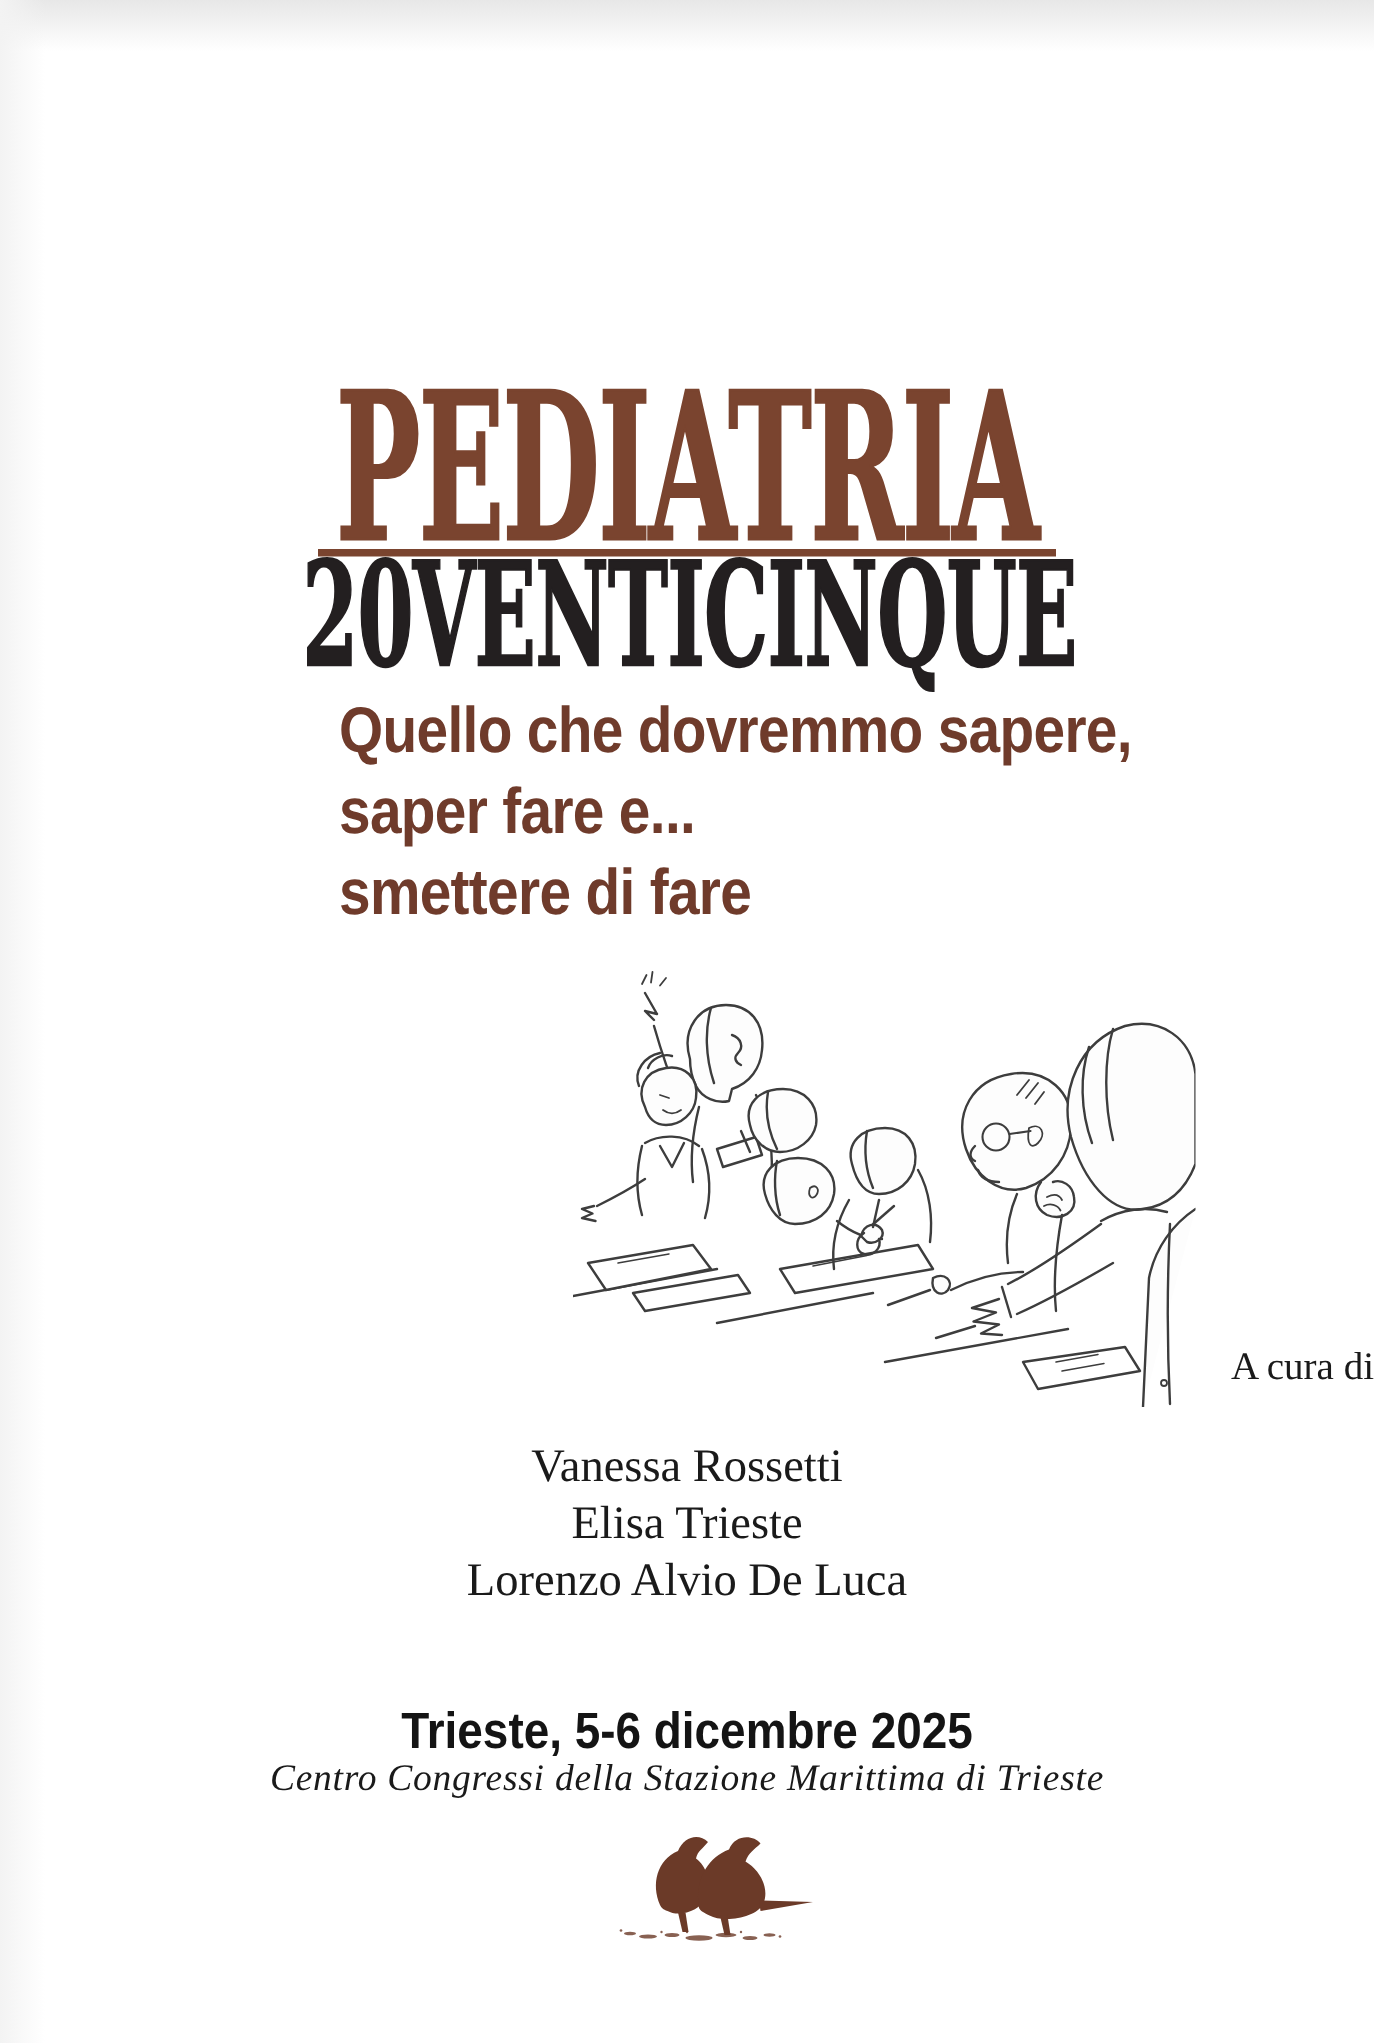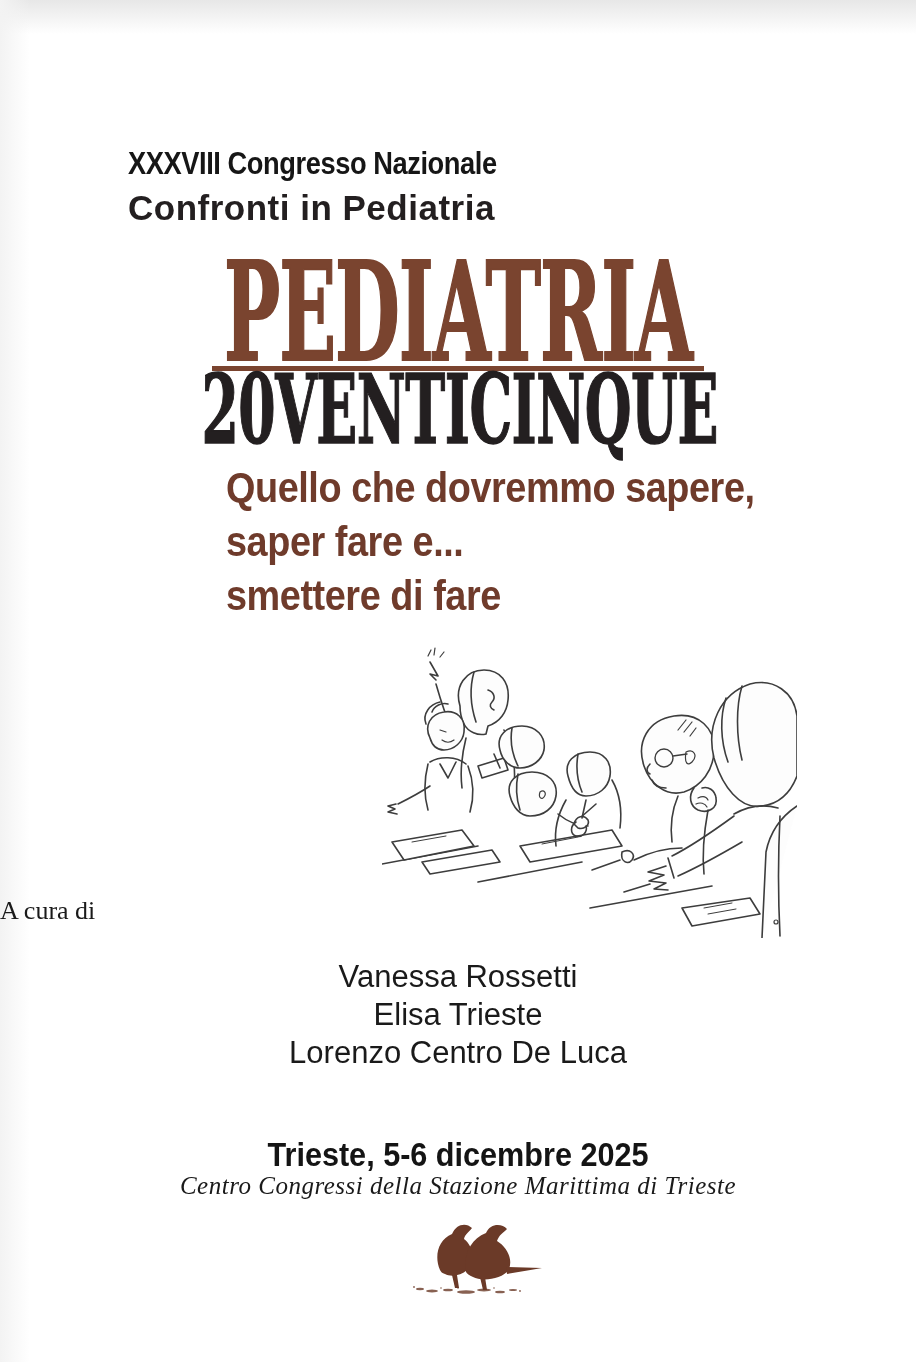--- a/index.html
+++ b/index.html
@@ -65,26 +65,26 @@
     white-space:nowrap;
   }
   .subtitle div{
     font-size:43px;font-weight:800;color:#6f3b2b;
     line-height:54px;letter-spacing:-0.5px;
   }
 
   .illus{position:absolute;left:382px;top:646px;}
 
   .curators-label{
-    position:absolute;top:896px;left:0;width:916px;text-align:left;
+    position:absolute;top:896px;left:0;width:916px;text-align:right;
     font-family:"Liberation Serif", serif;font-size:26px;color:#1a1a1a;
   }
   .names{
     position:absolute;top:958px;left:0;width:916px;text-align:center;
-    font-family:Liberation Sans, sans-serif;font-size:31px;color:#1a1a1a;
+    font-family:Liberation Serif, serif;font-size:31px;color:#1a1a1a;
   }
   .names div{line-height:38px;}
 
   .event-date{
     position:absolute;top:1134px;left:0;width:916px;text-align:center;
     font-size:34px;font-weight:800;color:#141414;
     transform:scaleX(0.9);transform-origin:center top;
     white-space:nowrap;line-height:40px;
   }
   .event-venue{
@@ -95,24 +95,20 @@
 
   .logo{position:absolute;left:408px;top:1214px;}
 </style>
 </head>
 <body>
 
 <div id="page">
   <div class="edge-top"></div>
   <div class="edge-left"></div>
 
-  <div class="hdr">
-    <div class="hdr-line1">XXXVIII Congresso Nazionale</div>
-    <div class="hdr-line2">Confronti in Pediatria</div>
-  </div>
 
   <div class="title-main">PEDIATRIA</div>
   <div class="title-rule"></div>
   <div class="title-year">20VENTICINQUE</div>
 
   <div class="subtitle">
     <div>Quello che dovremmo sapere,</div>
     <div>saper fare e...</div>
     <div>smettere di fare</div>
   </div>
@@ -193,21 +189,21 @@
     <path d="M268,238 l-26,8"></path>
     <path d="M300,262 L368,252 L378,268 L310,280 Z" fill="#fff"></path>
     <path d="M322,262 l28,-5 M326,268 l28,-5" stroke-width="1"></path>
   </svg>
 
   <div class="curators-label">A cura di</div>
 
   <div class="names">
     <div>Vanessa Rossetti</div>
     <div>Elisa Trieste</div>
-    <div>Lorenzo Centro De Luca</div>
+    <div>Lorenzo Alvio De Luca</div>
   </div>
 
   <div class="event-date">Trieste, 5-6 dicembre 2025</div>
   <div class="event-venue">Centro Congressi della Stazione Marittima di Trieste</div>
 
   <svg class="logo" width="150" height="80" viewBox="0 0 150 80">
     <g fill="#6b3a28" stroke="none">
 
       <path d="M32,56 C26,42 30,26 44,20 C48,10 58,8 64,14 C61,18 57,20 56,25 C63,30 66,40 63,50 C59,61 44,64 37,60 C34,59 33,58 32,56 Z"></path>
 

